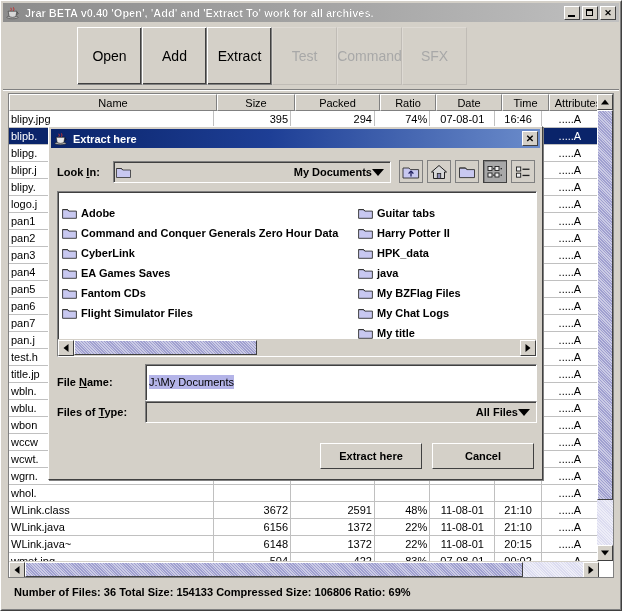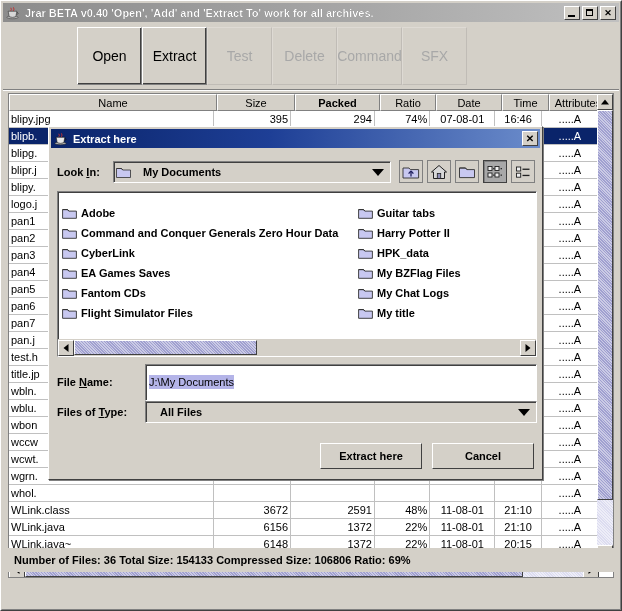--- a/index.html
+++ b/index.html
@@ -272,21 +272,21 @@
     width: 590px; height: 17px;
     background: #d4d0c8;
     display: flex;
     align-items: center;
     box-sizing: border-box;
   }
 
   
   .statusbar {
     position: absolute;
-    left: 8px; top: 548px;
+    left: 8px; top: 580px;
     width: 606px; height: 24px;
     display: flex;
     align-items: center;
     font-size: 11px;
     font-weight: bold;
     color: #000;
     background: #d4d0c8;
     padding-left: 6px;
     box-sizing: border-box;
   }
@@ -357,24 +357,25 @@
     box-sizing: border-box;
     display: flex;
     align-items: center;
     padding: 0 2px;
     cursor: default;
   }
   .combo .cmb-text {
     font-size: 11px;
     font-weight: bold;
     color: #000;
-    margin-left: 12px;
+    margin-left: 2px;
     flex: 1;
     white-space: nowrap;
     overflow: hidden;
+    text-align: right;
   }
   .cmb-arrow {
     width: 0; height: 0;
     border-left: 6px solid transparent;
     border-right: 6px solid transparent;
     border-top: 7px solid #000;
     margin-right: 4px;
   }
   .folder-ico {
     width: 15px; height: 12px;
@@ -535,47 +536,47 @@
         </div>
     </div>
   </div>
 
   <div class="toolbar">
     <div class="tb-inner" id="toolbar-buttons">
         <div class="tbutton">
           <span>Open</span>
         </div>
         <div class="tbutton">
+          <span>Add</span>
+        </div>
+        <div class="tbutton">
           <span>Extract</span>
         </div>
         <div class="tbutton disabled">
           <span>Test</span>
-        </div>
-        <div class="tbutton disabled">
-          <span>Delete</span>
         </div>
         <div class="tbutton disabled">
           <span>Command</span>
         </div>
         <div class="tbutton disabled">
           <span>SFX</span>
         </div>
       </div>
     <div class="tb-sep"></div>
   </div>
 
   <div class="table-area">
     <div class="thead" id="table-head">
         <div class="th" style="width: 208px;">
           <span>Name</span>
         </div>
         <div class="th" style="width: 78px;">
           <span>Size</span>
         </div>
-        <div class="th" style="width: 85px; font-weight: bold;">
+        <div class="th" style="width: 85px;">
           <span>Packed</span>
         </div>
         <div class="th" style="width: 56px;">
           <span>Ratio</span>
         </div>
         <div class="th" style="width: 66px;">
           <span>Date</span>
         </div>
         <div class="th" style="width: 47px;">
           <span>Time</span>
@@ -1002,20 +1003,27 @@
                   <path d="M0.6 2.6 h5 l1.2 1.5 h7.6 v7.2 h-13.8 z" fill="#c8c8f0" stroke="#303030" stroke-width="0.9"></path>
                   <path d="M0.6 2.6 h5 l1.2 1.5" fill="none" stroke="#303030" stroke-width="0.9"></path>
                 </svg></span>
               <span>HPK_data</span>
             </div>
             <div class="fl-item">
               <span class="folder-ico"><svg viewBox="0 0 15 12" width="15" height="12">
                   <path d="M0.6 2.6 h5 l1.2 1.5 h7.6 v7.2 h-13.8 z" fill="#c8c8f0" stroke="#303030" stroke-width="0.9"></path>
                   <path d="M0.6 2.6 h5 l1.2 1.5" fill="none" stroke="#303030" stroke-width="0.9"></path>
                 </svg></span>
+              <span>java</span>
+            </div>
+            <div class="fl-item">
+              <span class="folder-ico"><svg viewBox="0 0 15 12" width="15" height="12">
+                  <path d="M0.6 2.6 h5 l1.2 1.5 h7.6 v7.2 h-13.8 z" fill="#c8c8f0" stroke="#303030" stroke-width="0.9"></path>
+                  <path d="M0.6 2.6 h5 l1.2 1.5" fill="none" stroke="#303030" stroke-width="0.9"></path>
+                </svg></span>
               <span>My BZFlag Files</span>
             </div>
             <div class="fl-item">
               <span class="folder-ico"><svg viewBox="0 0 15 12" width="15" height="12">
                   <path d="M0.6 2.6 h5 l1.2 1.5 h7.6 v7.2 h-13.8 z" fill="#c8c8f0" stroke="#303030" stroke-width="0.9"></path>
                   <path d="M0.6 2.6 h5 l1.2 1.5" fill="none" stroke="#303030" stroke-width="0.9"></path>
                 </svg></span>
               <span>My Chat Logs</span>
             </div>
             <div class="fl-item">

